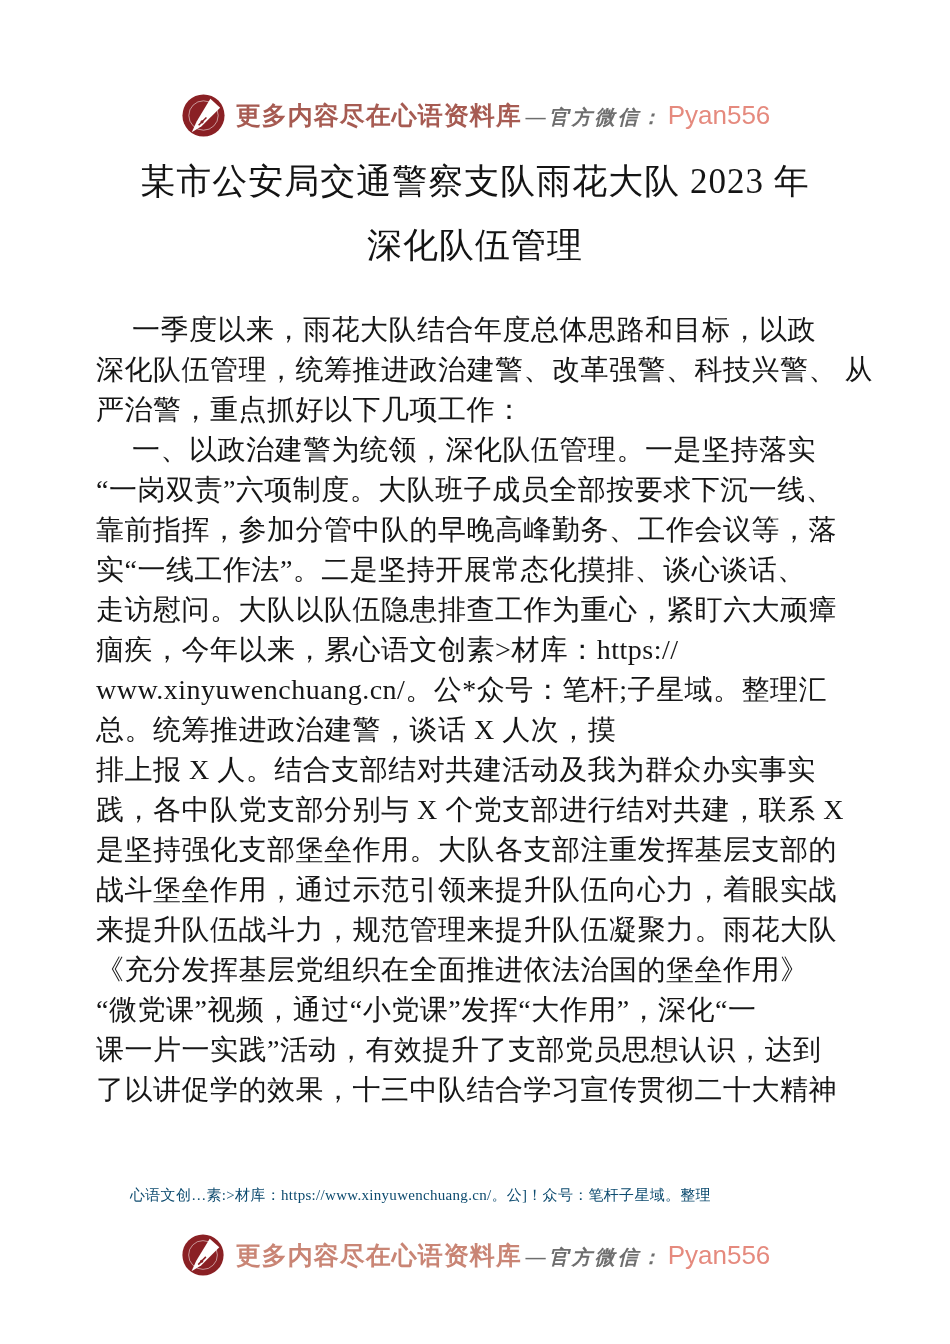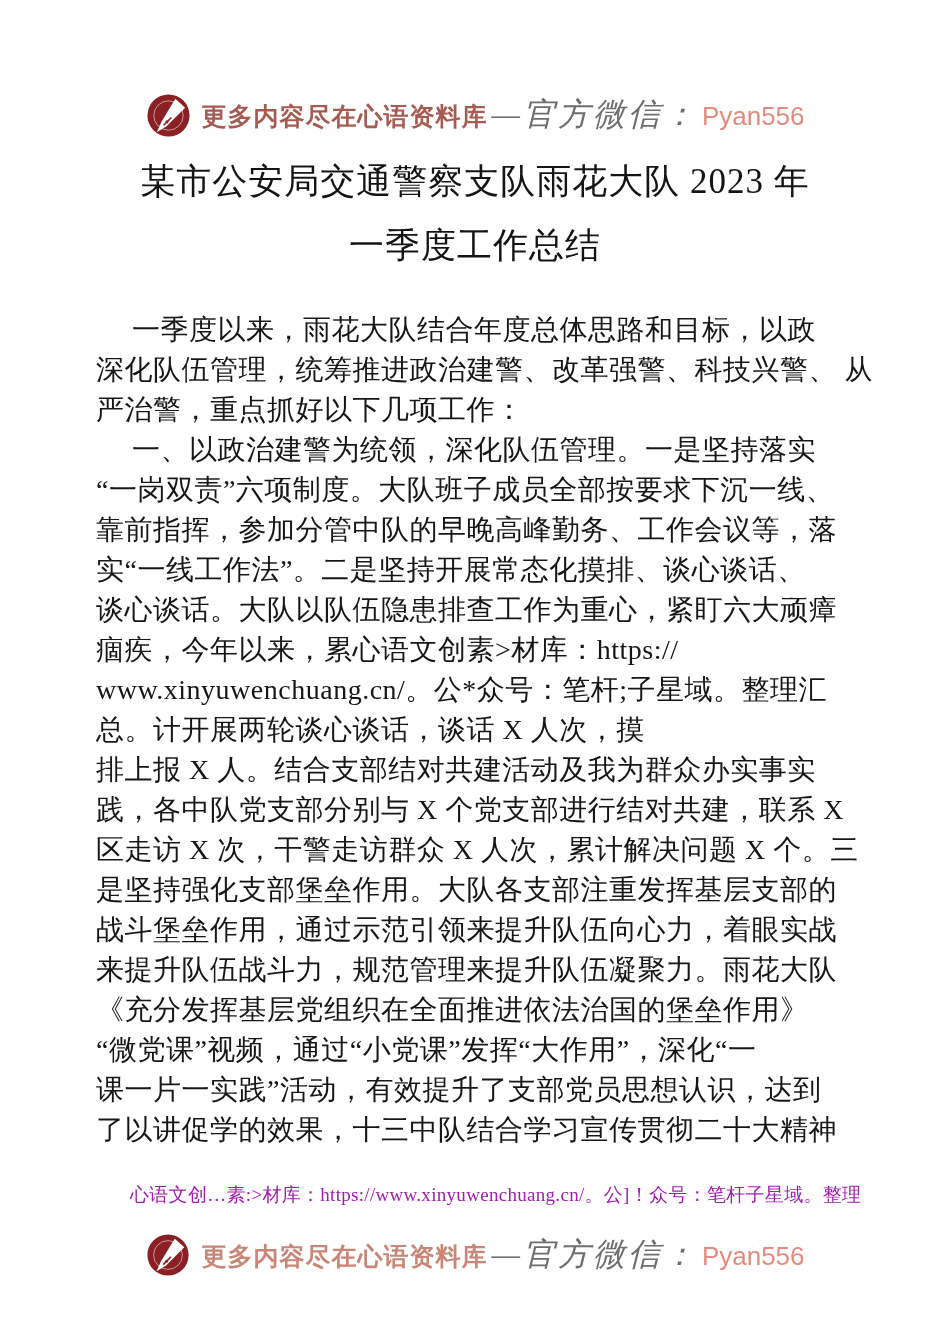--- a/index.html
+++ b/index.html
@@ -14,41 +14,41 @@
   
   .wm{
     position:absolute;left:0;width:100%;
     display:flex;align-items:center;justify-content:center;
     gap:9px;white-space:nowrap;
   }
   .wm-top{top:90px;height:50px;}
   .wm-bottom{top:1230px;height:50px;}
   .wm .logo{display:inline-flex;width:47px;height:47px;}
   .wm .brand{font-size:25px;letter-spacing:1px;font-weight:bold;}
-  .wm .dash{font-size:32px;font-style:italic;letter-spacing:3px;font-weight:normal;}
+  .wm .dash{font-size:20px;font-style:italic;letter-spacing:3px;font-weight:bold;}
   .wm .wid{font-size:26px;font-family:"Liberation Sans","DejaVu Sans",sans-serif;}
   
   .title{
     position:absolute;top:150px;left:0;width:100%;
     margin:0;text-align:center;
     font-size:35px;font-weight:normal;line-height:64px;
     letter-spacing:1px;color:#141414;
   }
   .title span{display:block;}
   
   .body-text{
     position:absolute;left:96px;top:310px;width:756px;
     font-size:28px;line-height:40px;
   }
   .body-text p{margin:0;white-space:pre;letter-spacing:0.5px;}
   .body-text p.indent{padding-left:36px;}
   
   .footnote{
     position:absolute;left:130px;top:1184px;width:770px;
-    font-size:19px;line-height:22px;color:#a21caf;
+    font-size:15px;line-height:22px;color:#0c4a6e;
     white-space:nowrap;letter-spacing:0.3px;
   }
 </style>
 </head>
 <body>
 
 <div class="page">
 
   <div class="wm wm-top">
     <span class="logo">
@@ -62,38 +62,37 @@
     </span>
     <span class="wm-text">
       <span class="brand" style="color: rgb(166, 91, 82);">更多内容尽在心语资料库</span>
       <span class="dash" style="color: rgb(110, 110, 110);">—官方微信：</span>
       <span class="wid" style="color: rgb(229, 138, 126);">Pyan556</span>
     </span>
   </div>
 
   <h1 class="title">
     <span>某市公安局交通警察支队雨花大队 2023 年</span>
-    <span>一季度工作总结</span>
+    <span>深化队伍管理</span>
   </h1>
 
   <div class="body-text">
       <p class="line indent">一季度以来，雨花大队结合年度总体思路和目标，以政</p>
       <p class="line">深化队伍管理，统筹推进政治建警、改革强警、科技兴警、 从</p>
       <p class="line">严治警，重点抓好以下几项工作：</p>
       <p class="line indent">一、以政治建警为统领，深化队伍管理。一是坚持落实</p>
       <p class="line">“一岗双责”六项制度。大队班子成员全部按要求下沉一线、</p>
       <p class="line">靠前指挥，参加分管中队的早晚高峰勤务、工作会议等，落</p>
       <p class="line">实“一线工作法”。二是坚持开展常态化摸排、谈心谈话、</p>
-      <p class="line">谈心谈话。大队以队伍隐患排查工作为重心，紧盯六大顽瘴</p>
+      <p class="line">走访慰问。大队以队伍隐患排查工作为重心，紧盯六大顽瘴</p>
       <p class="line">痼疾，今年以来，累心语文创素&gt;材库：https://</p>
       <p class="line">www.xinyuwenchuang.cn/。公*众号：笔杆;子星域。整理汇</p>
-      <p class="line">总。计开展两轮谈心谈话，谈话 X 人次，摸</p>
+      <p class="line">总。统筹推进政治建警，谈话 X 人次，摸</p>
       <p class="line">排上报 X 人。结合支部结对共建活动及我为群众办实事实</p>
       <p class="line">践，各中队党支部分别与 X 个党支部进行结对共建，联系 X</p>
-      <p class="line">区走访 X 次，干警走访群众 X 人次，累计解决问题 X 个。三</p>
       <p class="line">是坚持强化支部堡垒作用。大队各支部注重发挥基层支部的</p>
       <p class="line">战斗堡垒作用，通过示范引领来提升队伍向心力，着眼实战</p>
       <p class="line">来提升队伍战斗力，规范管理来提升队伍凝聚力。雨花大队</p>
       <p class="line">《充分发挥基层党组织在全面推进依法治国的堡垒作用》</p>
       <p class="line">“微党课”视频，通过“小党课”发挥“大作用”，深化“一</p>
       <p class="line">课一片一实践”活动，有效提升了支部党员思想认识，达到</p>
       <p class="line">了以讲促学的效果，十三中队结合学习宣传贯彻二十大精神</p>
     </div>
 
   <div class="footnote">心语文创…素:&gt;材库：https://www.xinyuwenchuang.cn/。公]！众号：笔杆子星域。整理</div>

